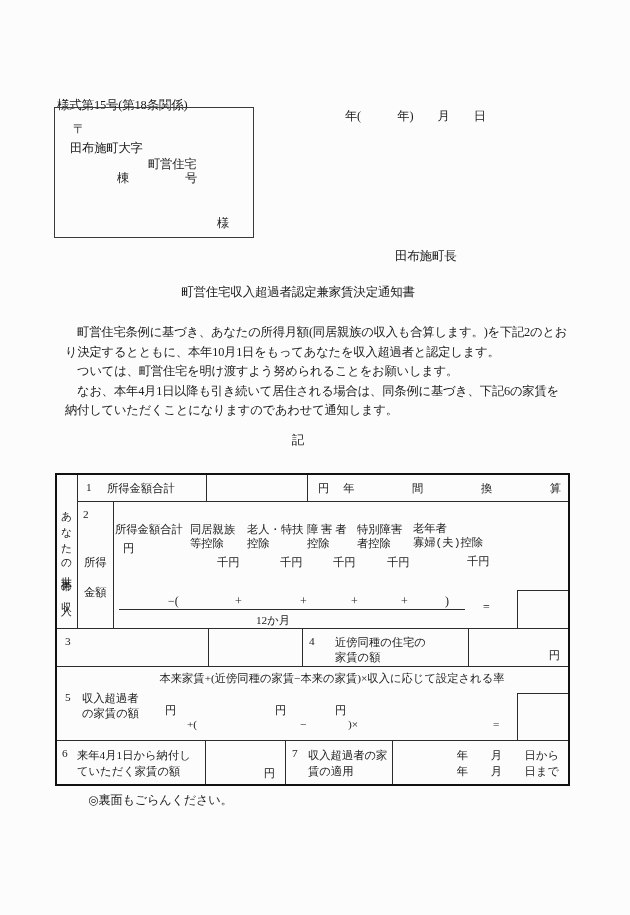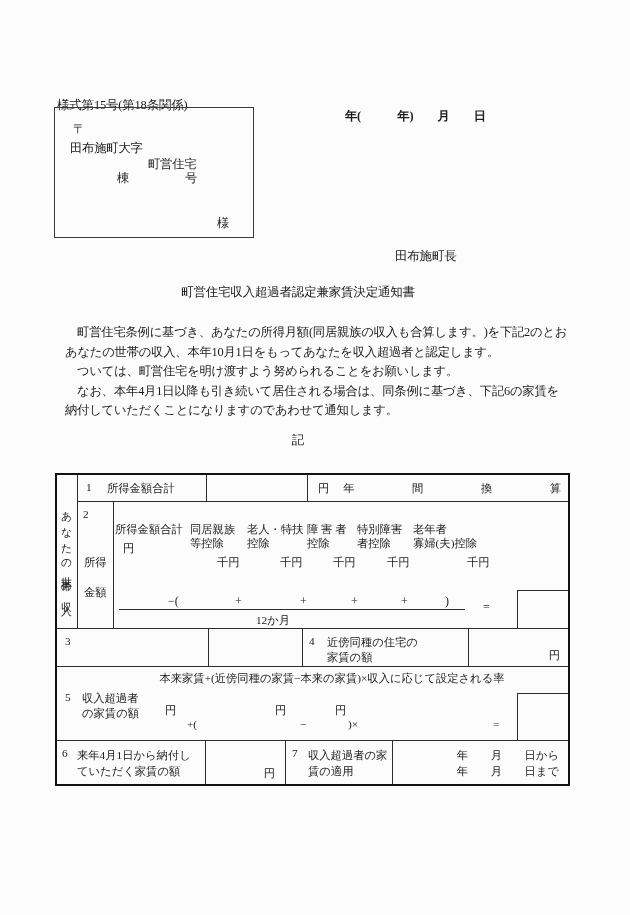--- a/index.html
+++ b/index.html
@@ -7,21 +7,21 @@
   .page {
     position:relative; width:630px; height:915px; margin:0 auto;
     background:#fcfcfc; color:#1b1b1b; overflow:hidden;
     font-family:"Liberation Serif","DejaVu Serif",serif;
     font-size:12.3px; letter-spacing:-0.2px;
   }
   .abs { position:absolute; }
 
   
   .form-no   { left:57px;  top:85px;  font-size:12.5px;margin-top:12px; }
-  .date-line { left:345px; top:108px; font-size:12.3px;font-weight:bold; }
+  .date-line { left:345px; top:108px; font-size:12.3px; }
   .mayor     { left:395px; top:248px; font-size:12.5px; }
   .doc-title { left:0; right:34px; top:284px; text-align:center; font-size:12.5px; }
   .ki        { left:0; right:34px; top:432px; text-align:center; font-size:12.5px; }
   .back-note { left:88px;  top:792px; font-size:12.2px; }
 
   .addr-box { left:54px; top:107px; width:200px; height:131px; border:1px solid #3a3a3a; }
   .addr-box span { position:absolute; }
   .a-postal { left:18px;  top:13px; }
   .a-line1  { left:15px;  top:32px; }
   .a-line2  { left:93px;  top:48px; }
@@ -64,31 +64,31 @@
 
   .r2content { left:56px; top:26px; width:455px; height:127px; }
   .r2col { position:absolute; top:21px; }
   .r2col span { position:static; display:block; line-height:14px; }
   .r2col .u { margin-top:5px; }
   .r2col:nth-of-type(1) { left:2px; }   .r2col:nth-of-type(1) .u { padding-left:8px; }
   .r2col:nth-of-type(2) { left:77px; }  .r2col:nth-of-type(2) .u { padding-left:27px; }
   .r2col:nth-of-type(3) { left:134px; } .r2col:nth-of-type(3) .u { padding-left:33px; }
   .r2col:nth-of-type(4) { left:194px; } .r2col:nth-of-type(4) .u { padding-left:26px; }
   .r2col:nth-of-type(5) { left:244px; } .r2col:nth-of-type(5) .u { padding-left:30px; }
-  .r2col:nth-of-type(6) { left:300px; } .r2col:nth-of-type(6) .u { padding-left:54px; }
+  .r2col:nth-of-type(6) { left:300px;font-family:Liberation Mono, monospace; } .r2col:nth-of-type(6) .u { padding-left:54px; }
 
   .fr-bar { left:6px; top:108px; width:346px; height:1px; background:#2c2c2c; }
   .fr-n   { top:93px; font-size:12px; }
   .fr-d   { left:110px; top:112px; width:100px; text-align:center; }
   .fr-eq  { left:370px; top:99px; font-size:12px; }
 
   .r3c1 { left:0; top:153px; width:151px; height:38px; }
   .r3c3 { left:245px; top:153px; width:166px; height:38px; }
   .r3c1 .no { left:8px; top:7px; }  .r3c1 .lbl { left:26px; top:7px; line-height:15px; }
-  .r3c3 .no { left:7px; top:7px; }  .r3c3 .lbl { left:25px; top:7px; line-height:15px; }
+  .r3c3 .no { left:7px; top:7px; }  .r3c3 .lbl { left:33px; top:7px; line-height:15px; }
   .r3c4 { left:411px; top:153px; width:100px; height:38px; }
   .r3c4 .unit { right:8px; bottom:3px; left:auto; }
 
   .r5 { left:0; top:191px; width:511px; height:74px; }
   .r5 .head { left:39px; right:0; top:5px; text-align:center; }
   .r5 .no   { left:8px; top:25px; }
   .r5 .lbl  { left:25px; top:25px; line-height:15px; }
   .r5 .u1 { left:108px; top:37px; }
   .r5 .u2 { left:218px; top:37px; }
   .r5 .u3 { left:278px; top:37px; }
@@ -120,21 +120,21 @@
     <span class="a-room">号</span>
     <span class="a-sama">様</span>
   </div>
 
   <div class="abs date-line">年(　　　年)　　月　　日</div>
   <div class="abs mayor">田布施町長</div>
   <div class="abs doc-title">町営住宅収入超過者認定兼家賃決定通知書</div>
 
   <div class="abs body-text">
     <div>　町営住宅条例に基づき、あなたの所得月額(同居親族の収入も合算します。)を下記2のとお</div>
-    <div>あなたの世帯の収入、本年10月1日をもってあなたを収入超過者と認定します。</div>
+    <div>り決定するとともに、本年10月1日をもってあなたを収入超過者と認定します。</div>
     <div>　ついては、町営住宅を明け渡すよう努められることをお願いします。</div>
     <div>　なお、本年4月1日以降も引き続いて居住される場合は、同条例に基づき、下記6の家賃を</div>
     <div>納付していただくことになりますのであわせて通知します。</div>
   </div>
 
   <div class="abs ki">記</div>
 
   <div class="abs form-table">
 
     <div class="hl" style="top:26px; left:20px;"></div>
@@ -255,13 +255,14 @@
       <span class="no">7</span>
       <span class="lbl pre">収入超過者の家
 賃の適用</span>
     </div>
     <div class="cell r6c4">
       <div>年　　月　　日から</div>
       <div>年　　月　　日まで</div>
     </div>
   </div>
 
+  <div class="abs back-note">◎裏面もごらんください。</div>
 </div>
 
 </body></html>

